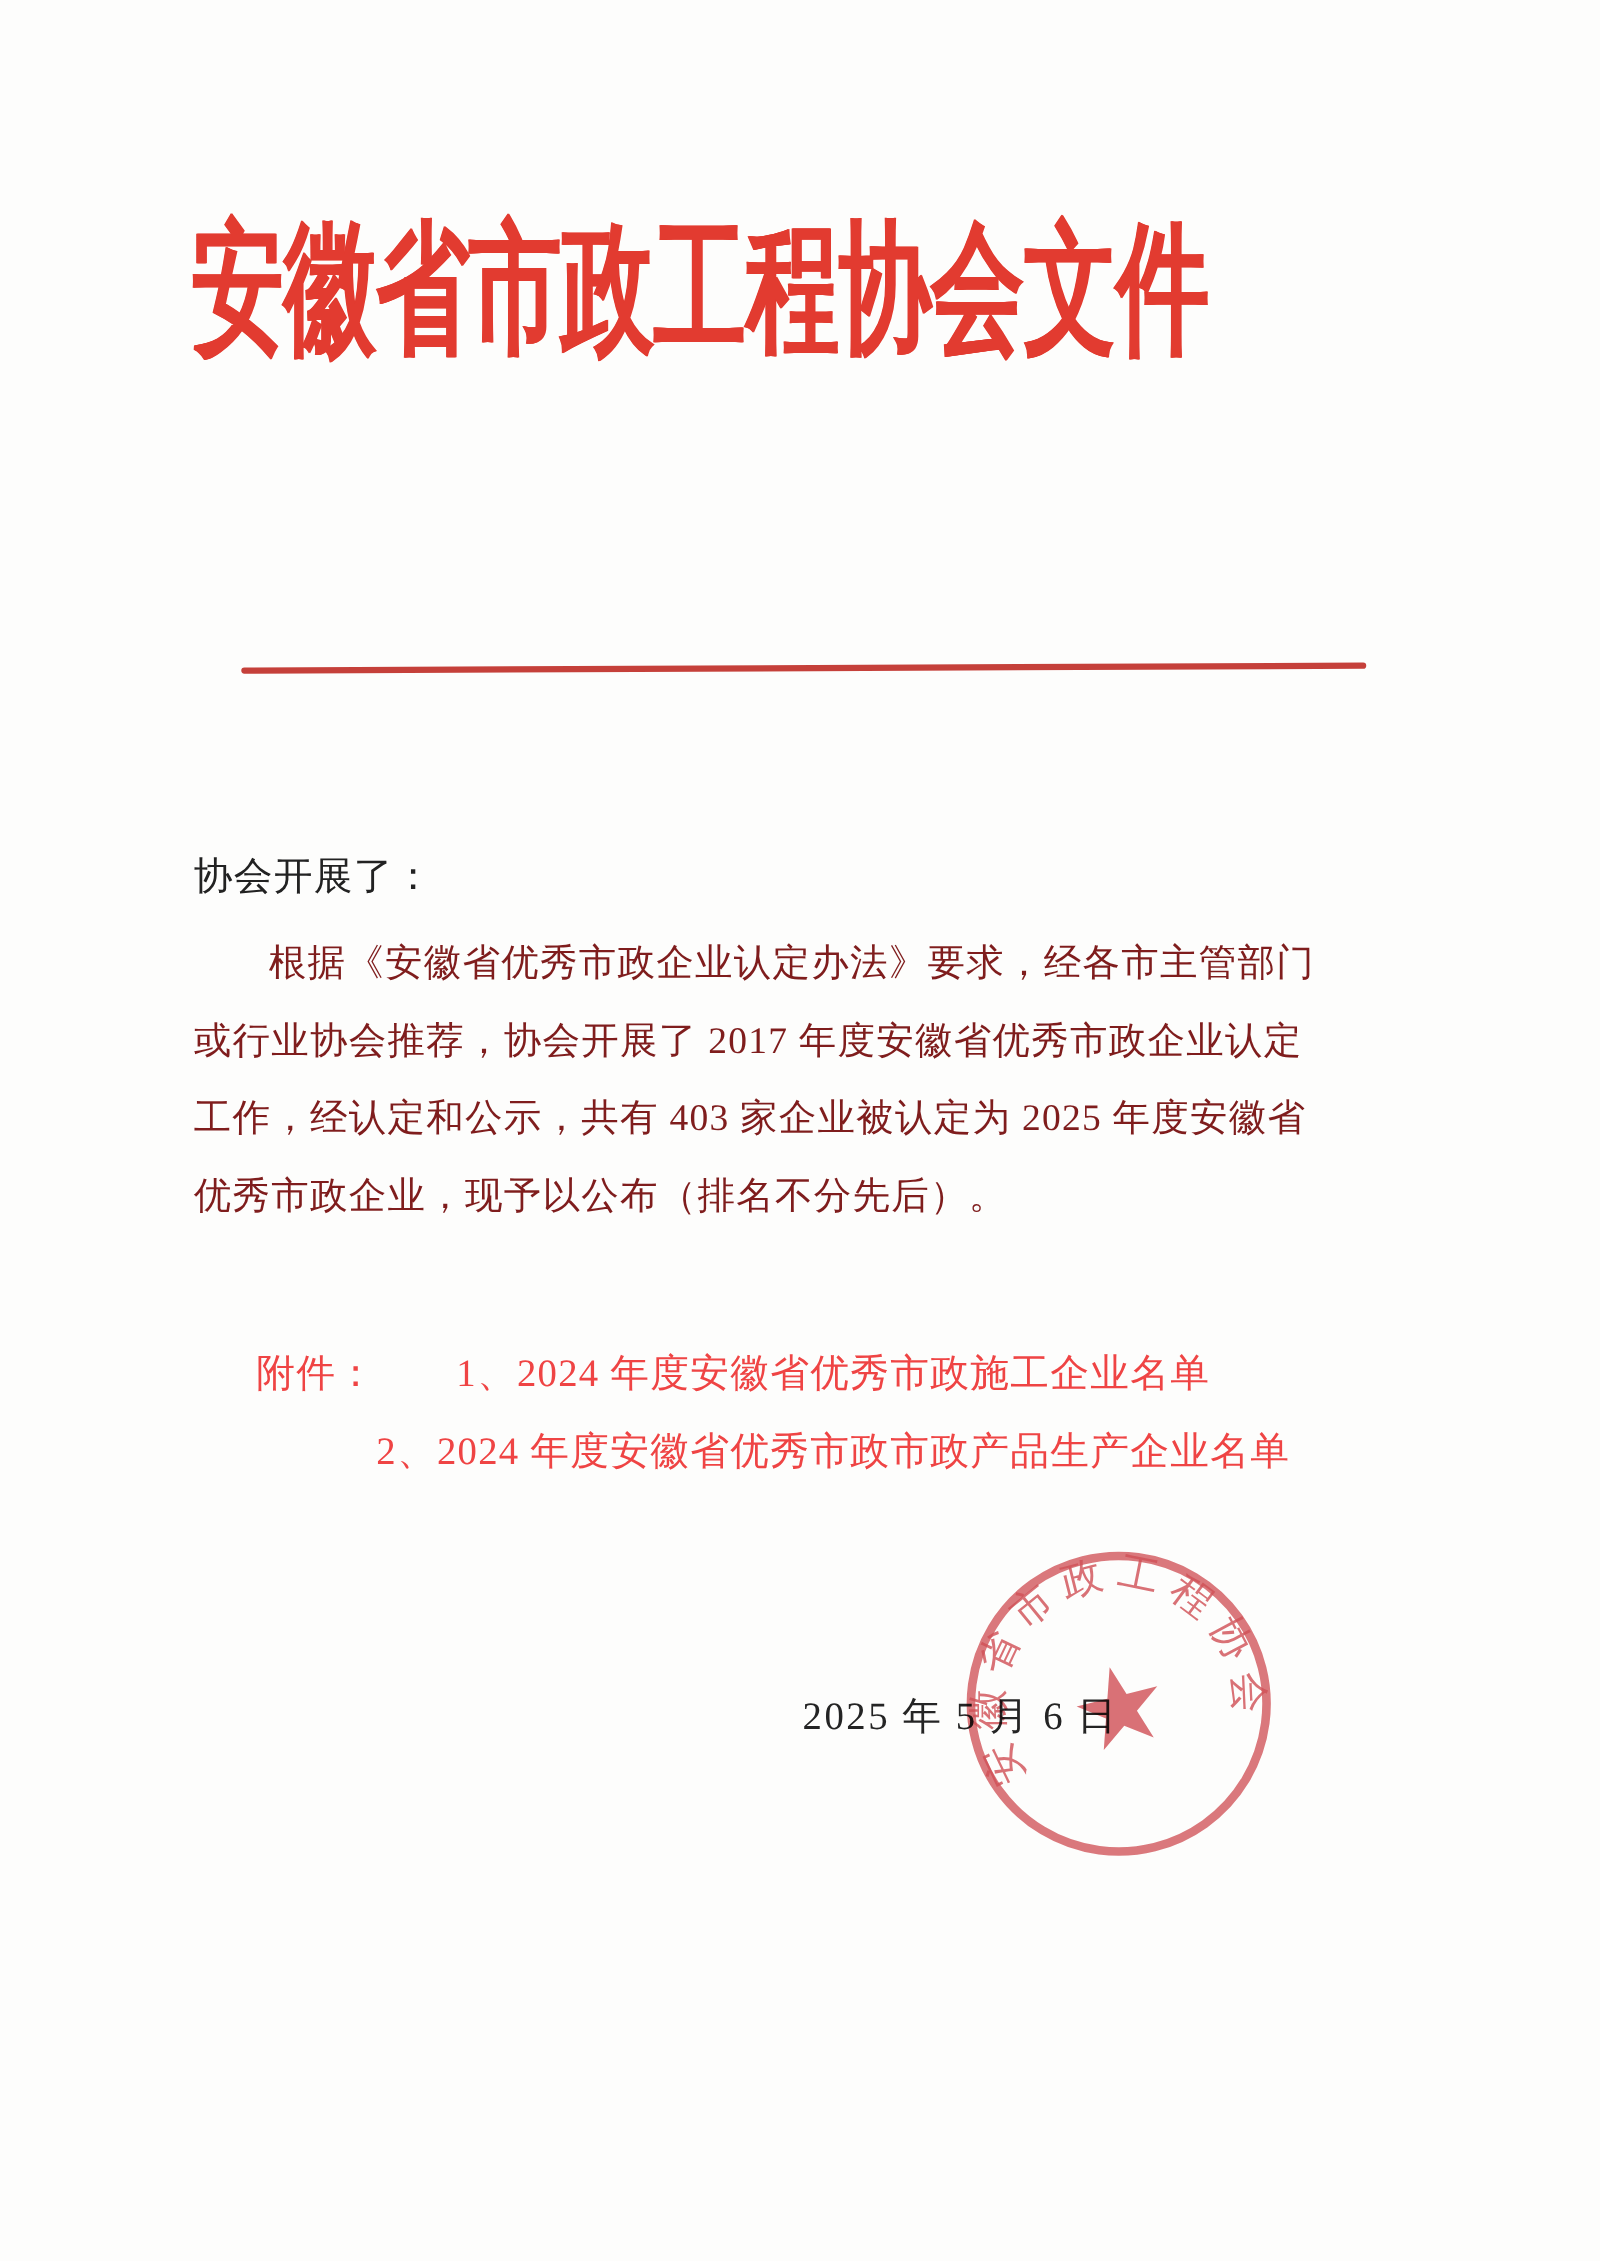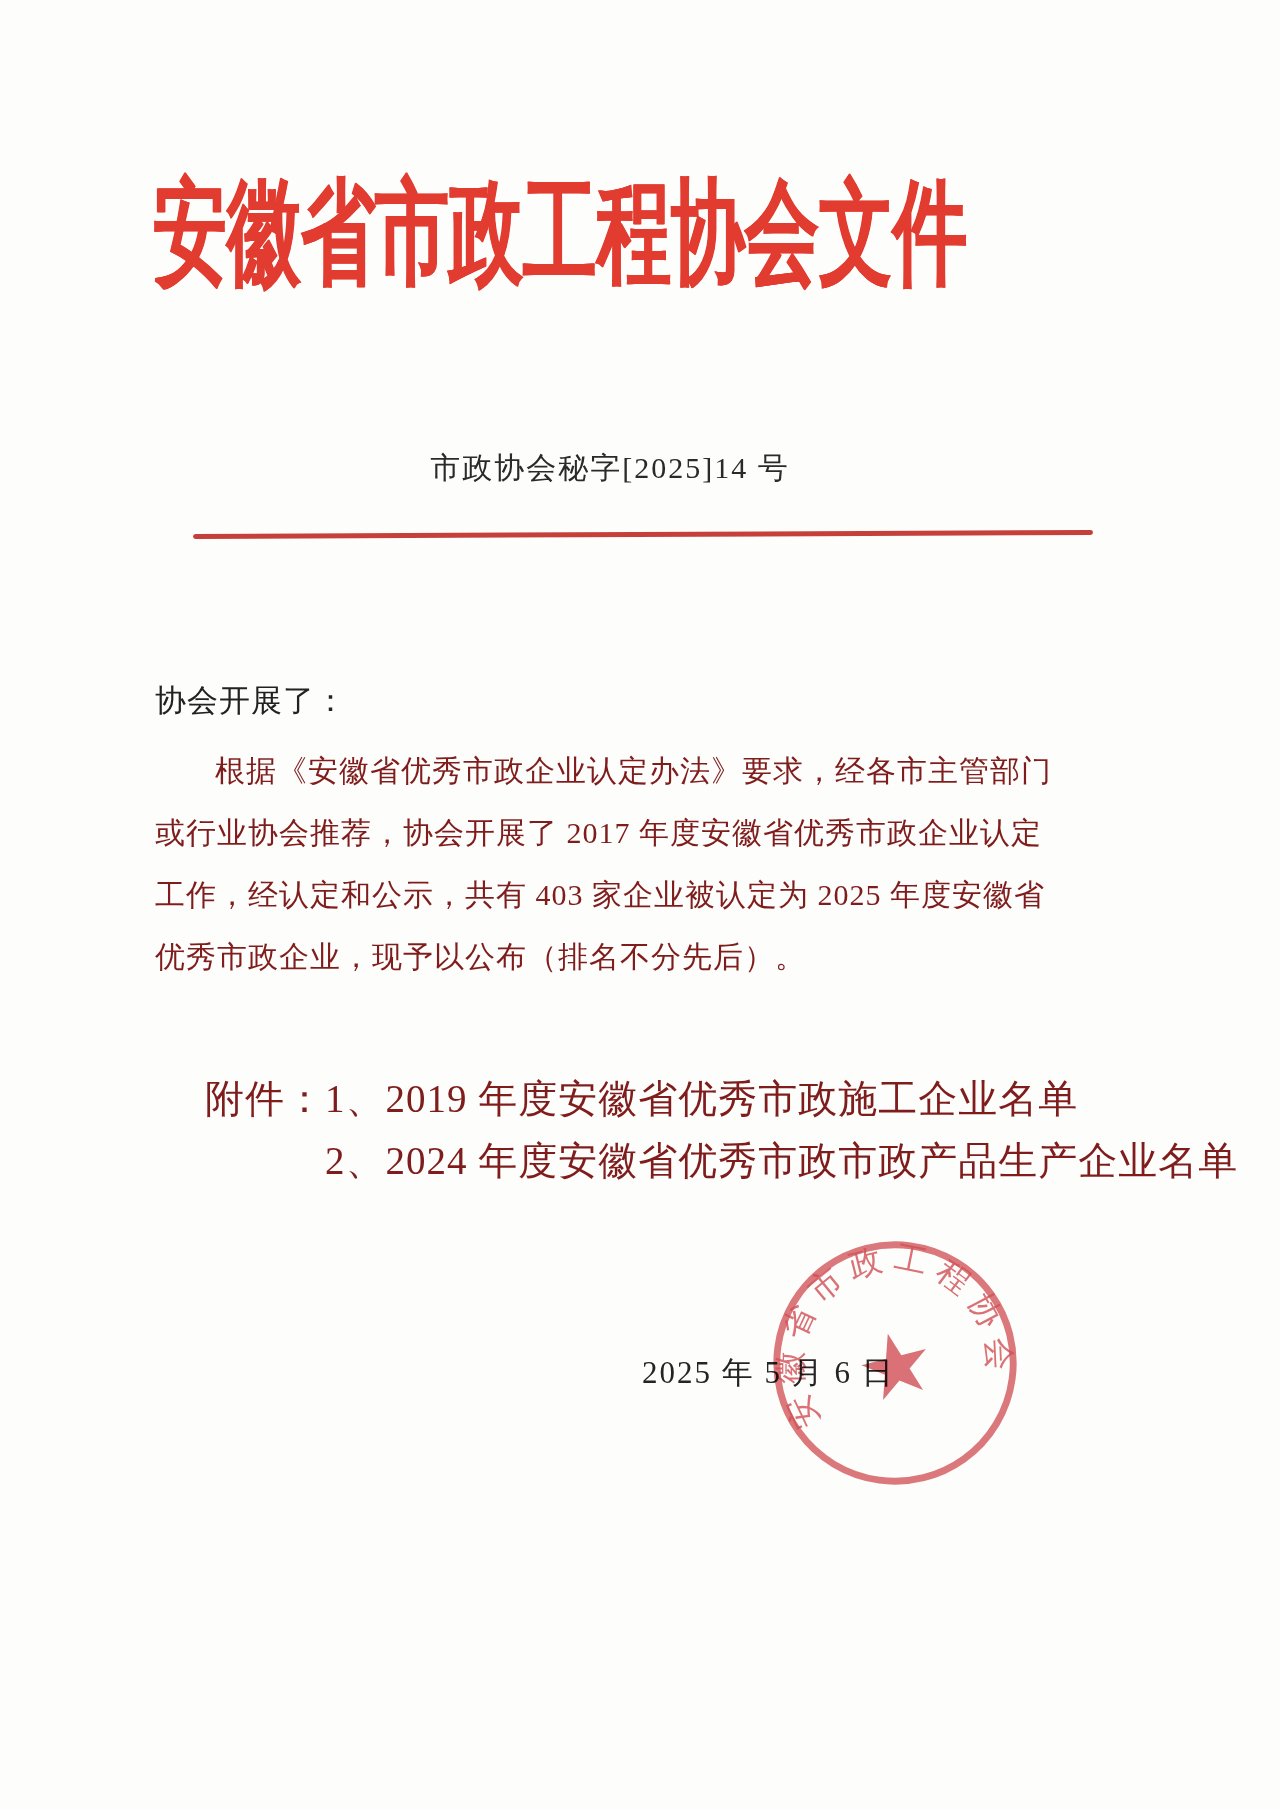--- a/index.html
+++ b/index.html
@@ -103,23 +103,24 @@
   .body-line.indent {
     text-indent: 2em;
   }
 
   .attachments {
     position: absolute;
     top: 1068px;
     left: 205px;
     display: flex;
     align-items: flex-start;
-    font-size: 39px;
-    color: #7f1d1d;
+    font-size: 31px;
+    color: #ef4444;
     letter-spacing: 1px;
+    text-align: center;
   }
   .attachments-label {
     line-height: 62px;
     white-space: nowrap;
   }
   .attachment-items {
     display: flex;
     flex-direction: column;
   }
   .attachment-item {
@@ -150,38 +151,37 @@
     pointer-events: none;
   }
 </style>
 </head>
 <body>
 
 <div class="page">
 
   <div class="org-title">安徽省市政工程协会文件</div>
 
-  <div class="doc-number">市政协会秘字[2025]14 号</div>
 
   <div class="red-line"></div>
 
 
   <div class="salutation">协会开展了：</div>
 
   <div class="body-text">
     <div class="body-line indent">根据《安徽省优秀市政企业认定办法》要求，经各市主管部门</div>
     <div class="body-line">或行业协会推荐，协会开展了 2017 年度安徽省优秀市政企业认定</div>
     <div class="body-line">工作，经认定和公示，共有 403 家企业被认定为 2025 年度安徽省</div>
     <div class="body-line">优秀市政企业，现予以公布（排名不分先后）。</div>
   </div>
 
   <div class="attachments">
     <span class="attachments-label">附件：</span>
     <div class="attachment-items">
-      <div class="attachment-item">1、2019 年度安徽省优秀市政施工企业名单</div>
+      <div class="attachment-item">1、2024 年度安徽省优秀市政施工企业名单</div>
       <div class="attachment-item">2、2024 年度安徽省优秀市政市政产品生产企业名单</div>
     </div>
   </div>
 
   <div class="issue-date">2025 年 5 月 6 日</div>
 
   <svg class="seal" viewBox="0 0 270 270">
     <g transform="rotate(-14 135 135)" fill="#cc3b41" fill-opacity="0.82">
       <circle cx="135" cy="135" r="120" fill="none" stroke="#cc3b41" stroke-opacity="0.78" stroke-width="7"></circle>
       <path id="sealArc" d="M 48.9 175.2 A 95 95 0 1 1 221.1 175.2" fill="none"></path>

